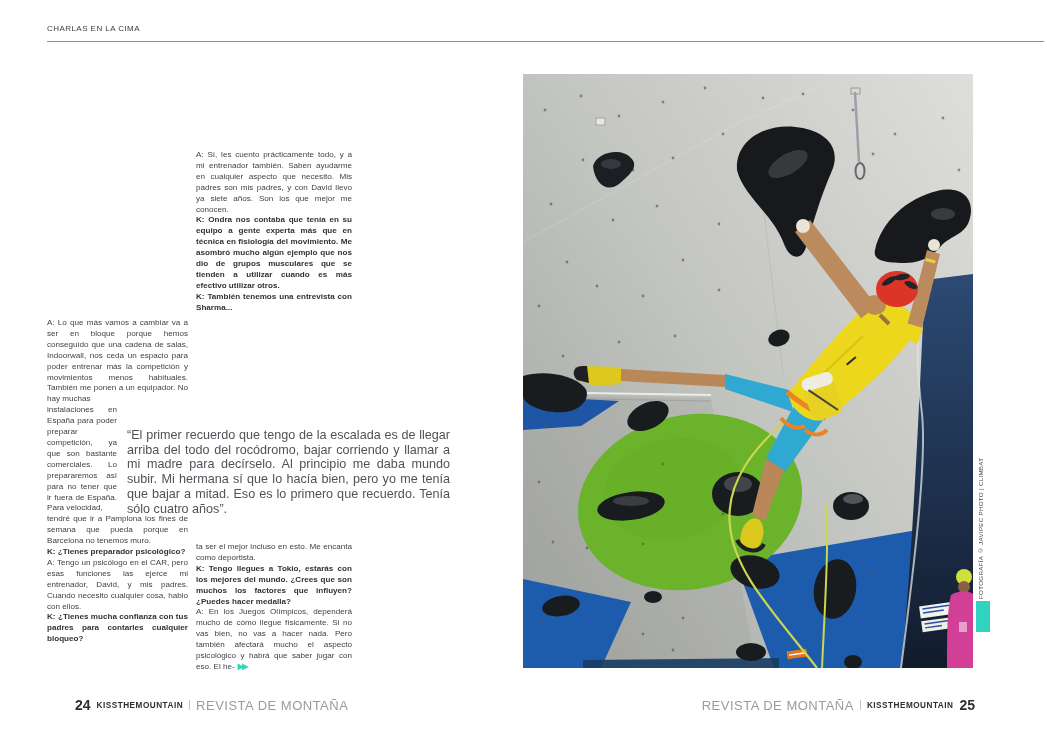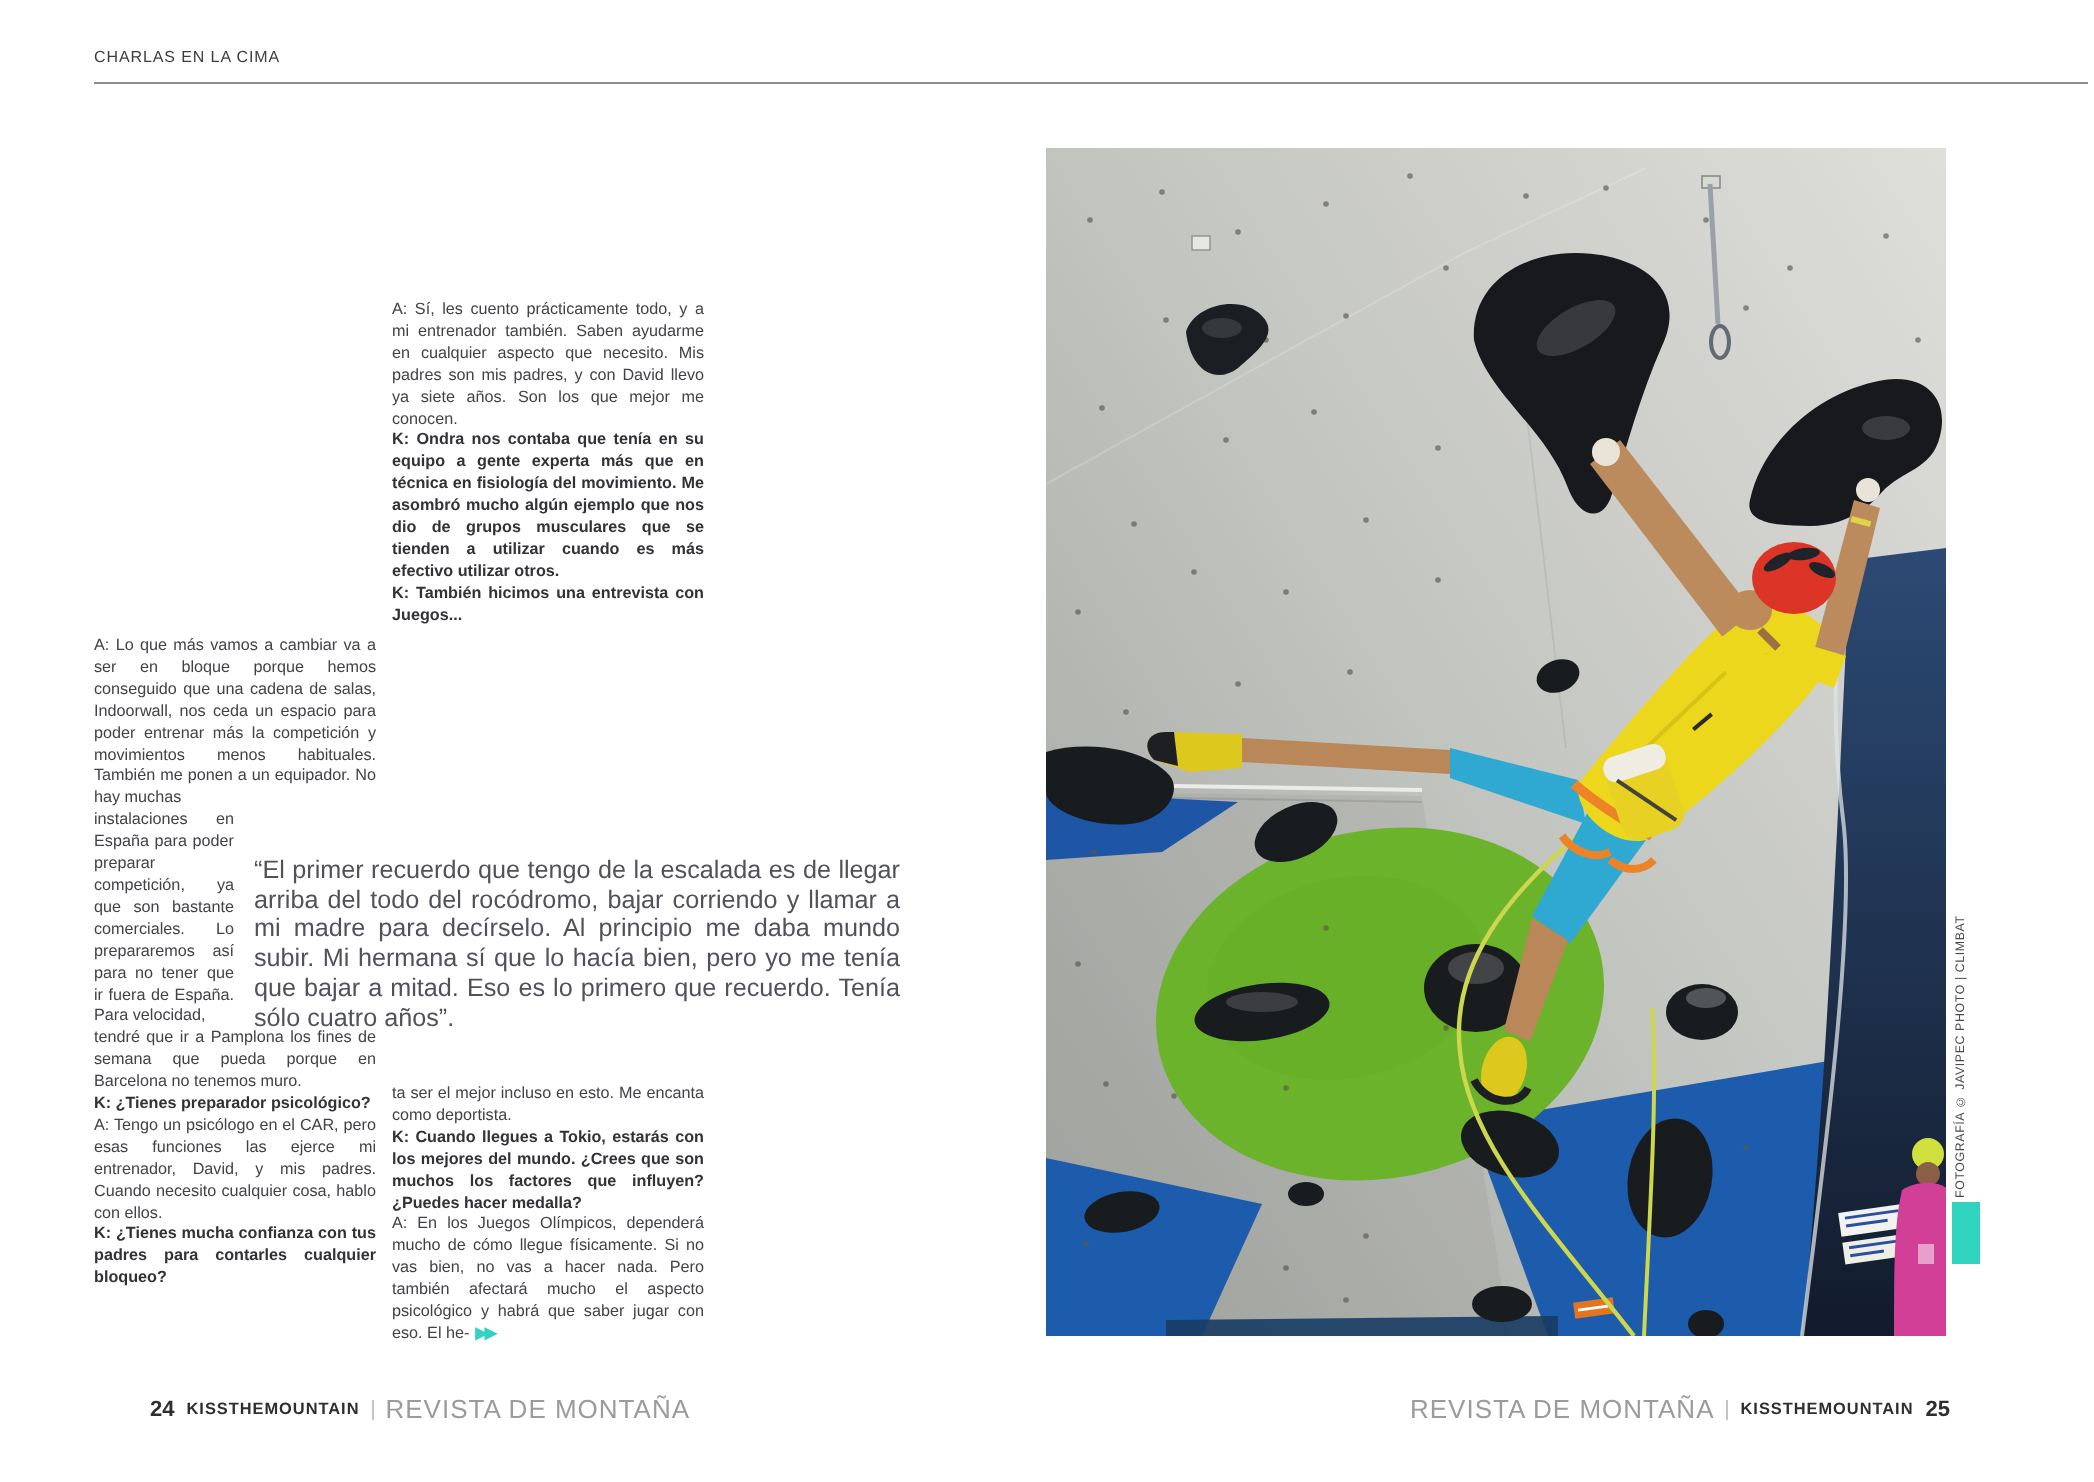--- a/index.html
+++ b/index.html
@@ -17,21 +17,21 @@
          line-height:14.7px;color:#515259;text-align:justify;}
   .cont-marker{color:#2fd3be;font-size:8px;letter-spacing:-1.5px;margin-left:3px;font-weight:bold;}
   #midtop{left:196px;top:150px;width:156px;}
   #midbottom{left:196px;top:542px;width:156px;}
   .photo{position:absolute;left:523px;top:74px;width:450px;height:594px;}
   .credit{position:absolute;left:977px;top:452px;height:147px;width:11px;
           writing-mode:vertical-rl;transform:rotate(180deg);font-size:6.2px;
           letter-spacing:.3px;color:#4a4a4a;white-space:nowrap;}
   .teal-block{position:absolute;left:976px;top:601px;width:14px;height:31px;background:#2fd3be;}
   .footer{position:absolute;top:697px;display:flex;align-items:center;gap:6px;color:#2e2e2e;}
-  .footer .page-num{font-weight:bold;font-size:11px;}
+  .footer .page-num{font-weight:bold;font-size:14px;}
   .footer .mag{font-weight:bold;font-size:8.2px;letter-spacing:.5px;}
   .footer .tag{color:#9b9b9b;font-size:13px;letter-spacing:.5px;}
   .vdiv{width:1px;height:10px;background:#c4c4c4;}
   #footer-left{left:75px;}
   #footer-right{right:72px;}
 </style>
 </head>
 <body>
 
 <div class="page">
@@ -43,26 +43,26 @@
     <p>A: Lo que más vamos a cambiar va a ser en bloque porque hemos conseguido que una cadena de salas, Indoorwall, nos ceda un espacio para poder entrenar más la competición y movimientos menos habituales. También me ponen a un equipador. No hay muchas</p>
     <p class="narrow">instalaciones en España para poder preparar competición, ya que son bastante comerciales. Lo prepararemos así para no tener que ir fuera de España. Para velocidad,</p>
     <span><p>tendré que ir a Pamplona los fines de semana que pueda porque en Barcelona no tenemos muro.</p><p class="b">K: ¿Tienes preparador psicológico?</p><p>A: Tengo un psicólogo en el CAR, pero esas funciones las ejerce mi entrenador, David, y mis padres. Cuando necesito cualquier cosa, hablo con ellos.</p><p class="b">K: ¿Tienes mucha confianza con tus padres para contarles cualquier bloqueo?</p></span>
   </div>
 
   <div class="quote">“El primer recuerdo que tengo de la escalada es de llegar arriba del todo del rocódromo, bajar corriendo y llamar a mi madre para decírselo. Al principio me daba mundo subir. Mi hermana sí que lo hacía bien, pero yo me tenía que bajar a mitad. Eso es lo primero que recuerdo. Tenía sólo cuatro años”.</div>
 
   <div class="col" id="midtop">
       <p>A: Sí, les cuento prácticamente todo, y a mi entrenador también. Saben ayudarme en cualquier aspecto que necesito. Mis padres son mis padres, y con David llevo ya siete años. Son los que mejor me conocen.</p>
       <p class="b">K: Ondra nos contaba que tenía en su equipo a gente experta más que en técnica en fisiología del movimiento. Me asombró mucho algún ejemplo que nos dio de grupos musculares que se tienden a utilizar cuando es más efectivo utilizar otros.</p>
-      <p class="b">K: También hicimos una entrevista con Juegos...</p>
+      <p class="b">K: También tenemos una entrevista con Sharma...</p>
     </div>
 
   <div class="col" id="midbottom">
       <p>ta ser el mejor incluso en esto. Me encanta como deportista.</p>
-      <p class="b">K: Cuando llegues a Tokio, estarás con los mejores del mundo. ¿Crees que son muchos los factores que influyen? ¿Puedes hacer medalla?</p>
+      <p class="b">K: Tengo llegues a Tokio, estarás con los mejores del mundo. ¿Crees que son muchos los factores que influyen? ¿Puedes hacer medalla?</p>
       <p>A: En los Juegos Olímpicos, dependerá mucho de cómo llegue físicamente. Si no vas bien, no vas a hacer nada. Pero también afectará mucho el aspecto psicológico y habrá que saber jugar con eso. El he-<span class="cont-marker">▶▶</span></p>
     </div>
 
   <div class="photo">
     <svg width="450" height="594" viewBox="0 0 450 594">
       <defs>
         <linearGradient id="wallg" x1="0" y1="0.85" x2="1" y2="0">
           <stop offset="0" stop-color="#a6a9a5"></stop>
           <stop offset="0.45" stop-color="#c3c5c1"></stop>
           <stop offset="1" stop-color="#dededa"></stop>

